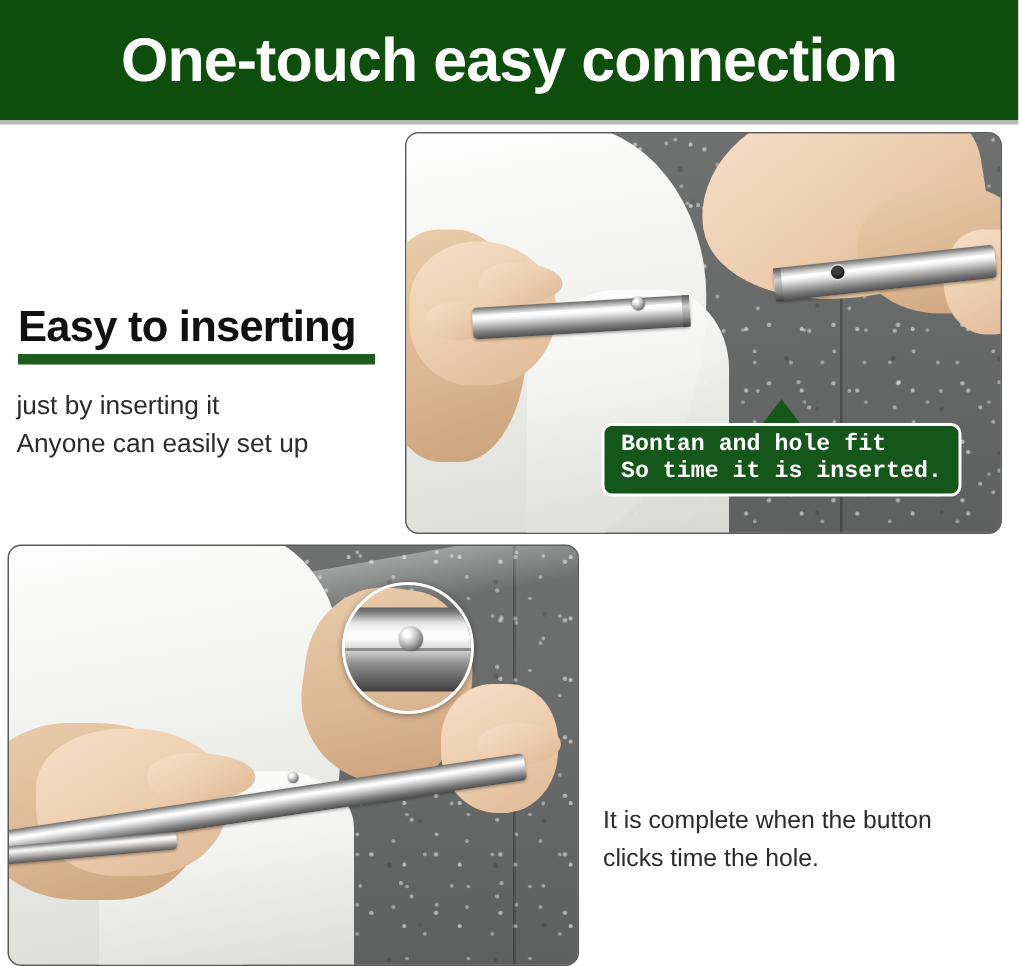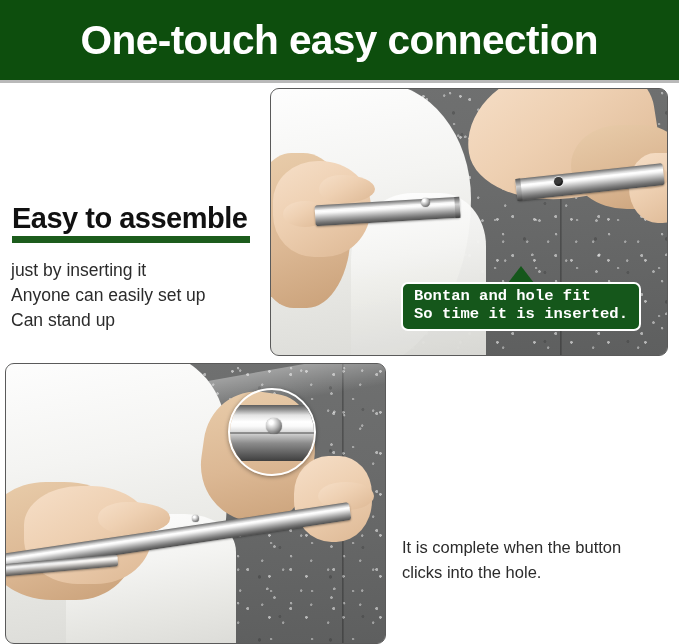--- a/index.html
+++ b/index.html
@@ -186,28 +186,27 @@
 </style>
 </head>
 <body>
 
 <div class="banner">
   <div class="banner-title">One-touch easy connection</div>
 </div>
 <div class="banner-rule"></div>
 
 <div class="sub-head-wrap">
-  <div class="sub-head">Easy to assemble</div>
+  <div class="sub-head">Easy to inserting</div>
   <div class="sub-head-rule"></div>
 </div>
 
 <div class="body-copy">
   <div>just by inserting it</div>
   <div>Anyone can easily set up</div>
-  <div>Can stand up</div>
 </div>
 
 <div class="photo" id="photo-top">
   <div class="scene">
 
     <div class="wall"></div>
     <div class="wall-seam" style="left:289px;"></div>
 
     <div class="shirt" style="left:-10px; top:-6px; width:210px; height:290px;
                 border-radius:0 44% 58% 0 / 0 40% 60% 0;"></div>
@@ -294,14 +293,14 @@
       <div class="inset-rod"></div>
       <div class="inset-seam" style="top:50%;"></div>
       <div class="pin" style="left:36px; top:28px; width:16px; height:16px;"></div>
     </div>
 
   </div>
 </div>
 
 <div class="caption-right">
   <div>It is complete when the button</div>
-  <div>clicks into the hole.</div>
+  <div>clicks time the hole.</div>
 </div>
 
 </body></html>

